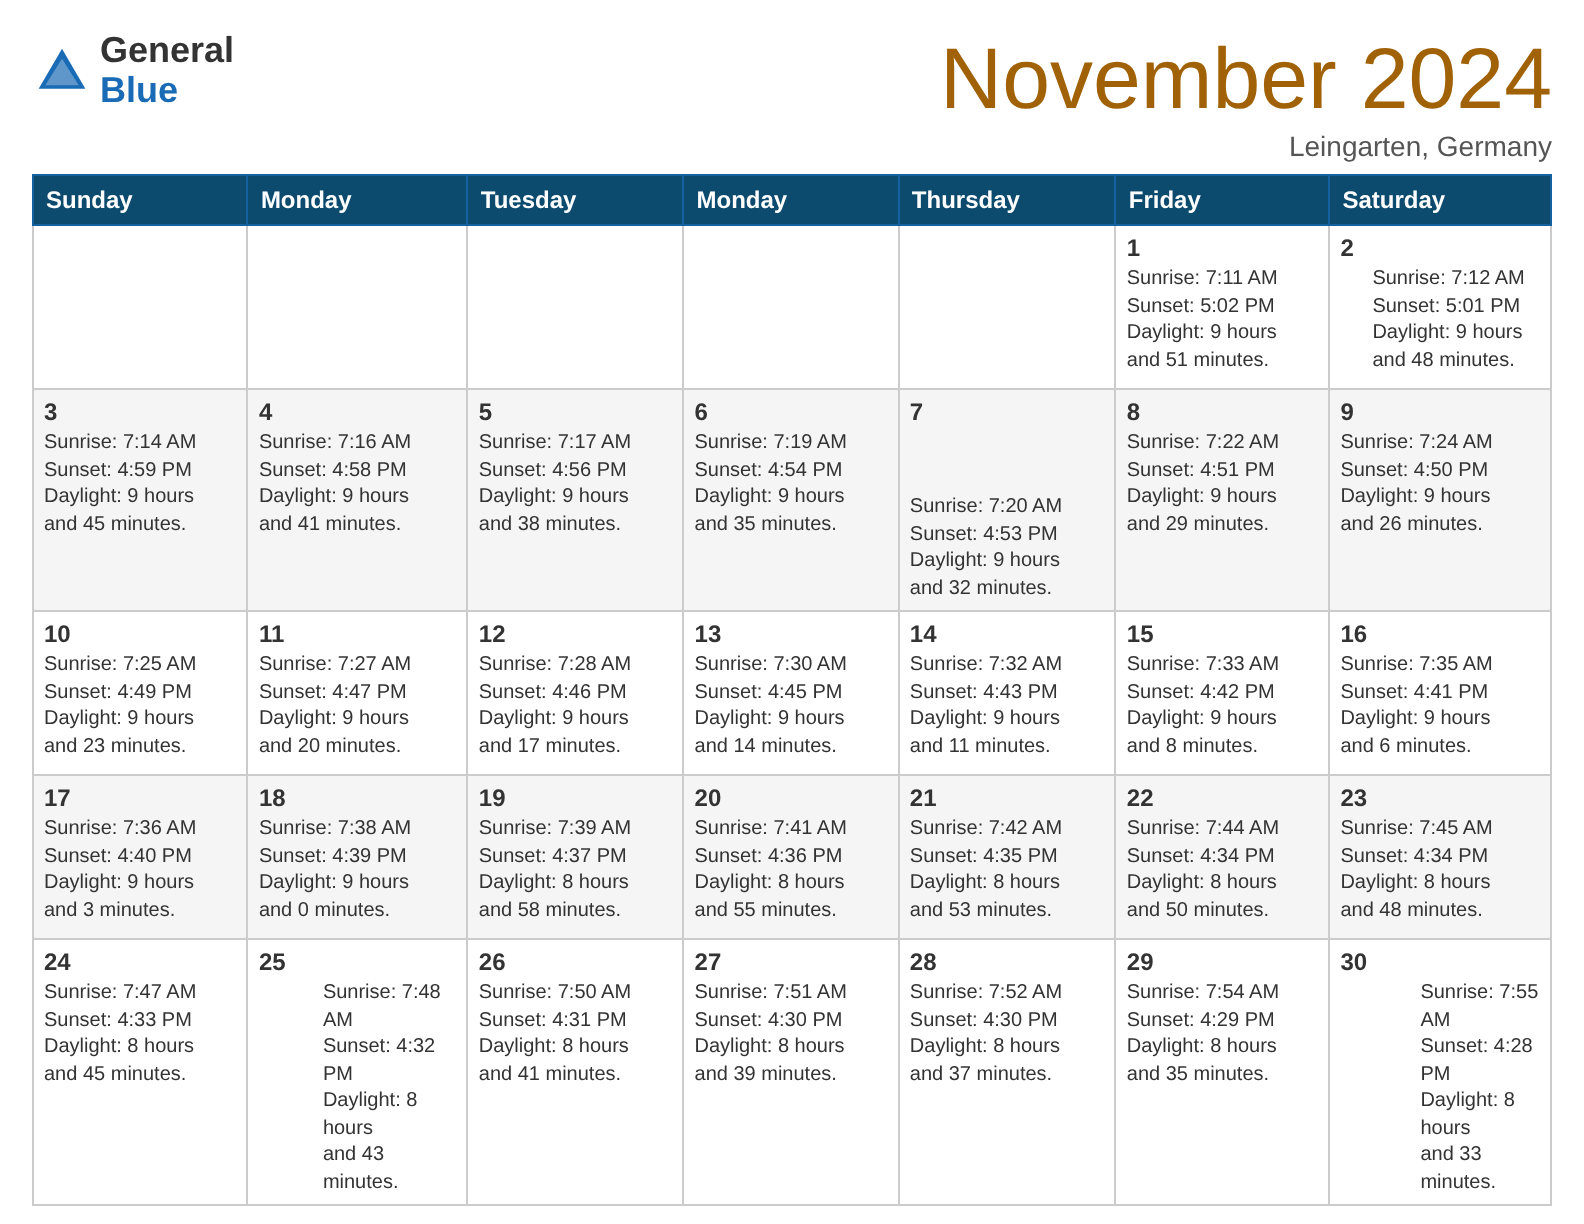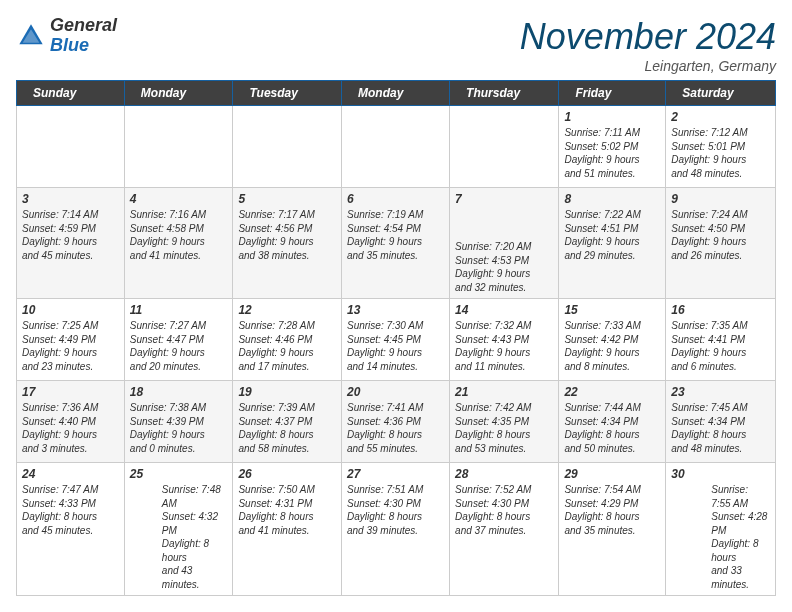--- a/index.html
+++ b/index.html
@@ -6,21 +6,20 @@
     body {
       font-family: Arial, sans-serif;
       background: #fff;
       width: 792px;
       height: 612px;
       overflow: hidden;
     }
     .container {
       width: 792px;
       padding: 16px 16px 8px 16px;
-      font-style: italic;
     }
     .header-row {
       display: flex;
       justify-content: space-between;
       align-items: flex-start;
       margin-bottom: 6px;
     }
     .logo {
       display: flex;
       align-items: center;
@@ -42,38 +41,38 @@
       color: #1a6bb5;
     }
     .logo-icon {
       width: 30px;
       height: 30px;
     }
     .title-area {
       text-align: right;
     }
     .month-title {
-      font-size: 36px;
+      font-size: 43px;
       font-weight: normal;
-      color: #0c4a6e;
+      color: #a16207;
     }
     .location {
       font-size: 14px;
       color: #555;
     }
     .calendar {
       width: 100%;
       border-collapse: collapse;
     }
     .calendar thead tr th {
-      background: #404040;
+      background: #0c4a6e;
       color: #fff;
       font-size: 12px;
       font-weight: bold;
-      padding: 5px 16px;
+      padding: 5px 6px;
       text-align: left;
       border: 1px solid #1560a0;
     }
     .calendar tbody tr td {
       width: 113px;
       vertical-align: top;
       border: 1px solid #ccc;
       padding: 4px 5px;
       font-size: 10px;
       color: #333;
@@ -140,21 +139,21 @@
           <td class="empty-cell"></td>
           <td>
             <span class="day-num">1</span>
             <div class="cell-text" style="white-space: pre-line;">Sunrise: 7:11 AM
 Sunset: 5:02 PM
 Daylight: 9 hours
 and 51 minutes.</div>
           </td>
           <td>
             <span class="day-num">2</span>
-            <div class="cell-text" style="white-space: pre-line;">Sunrise: 7:12 AM
+            <div class="cell-text" style="white-space: pre-line; margin-left: 16px;">Sunrise: 7:12 AM
 Sunset: 5:01 PM
 Daylight: 9 hours
 and 48 minutes.</div>
           </td>
         </tr>
         <tr>
           <td>
             <span class="day-num">3</span>
             <div class="cell-text" style="white-space: pre-line;">Sunrise: 7:14 AM
 Sunset: 4:59 PM

